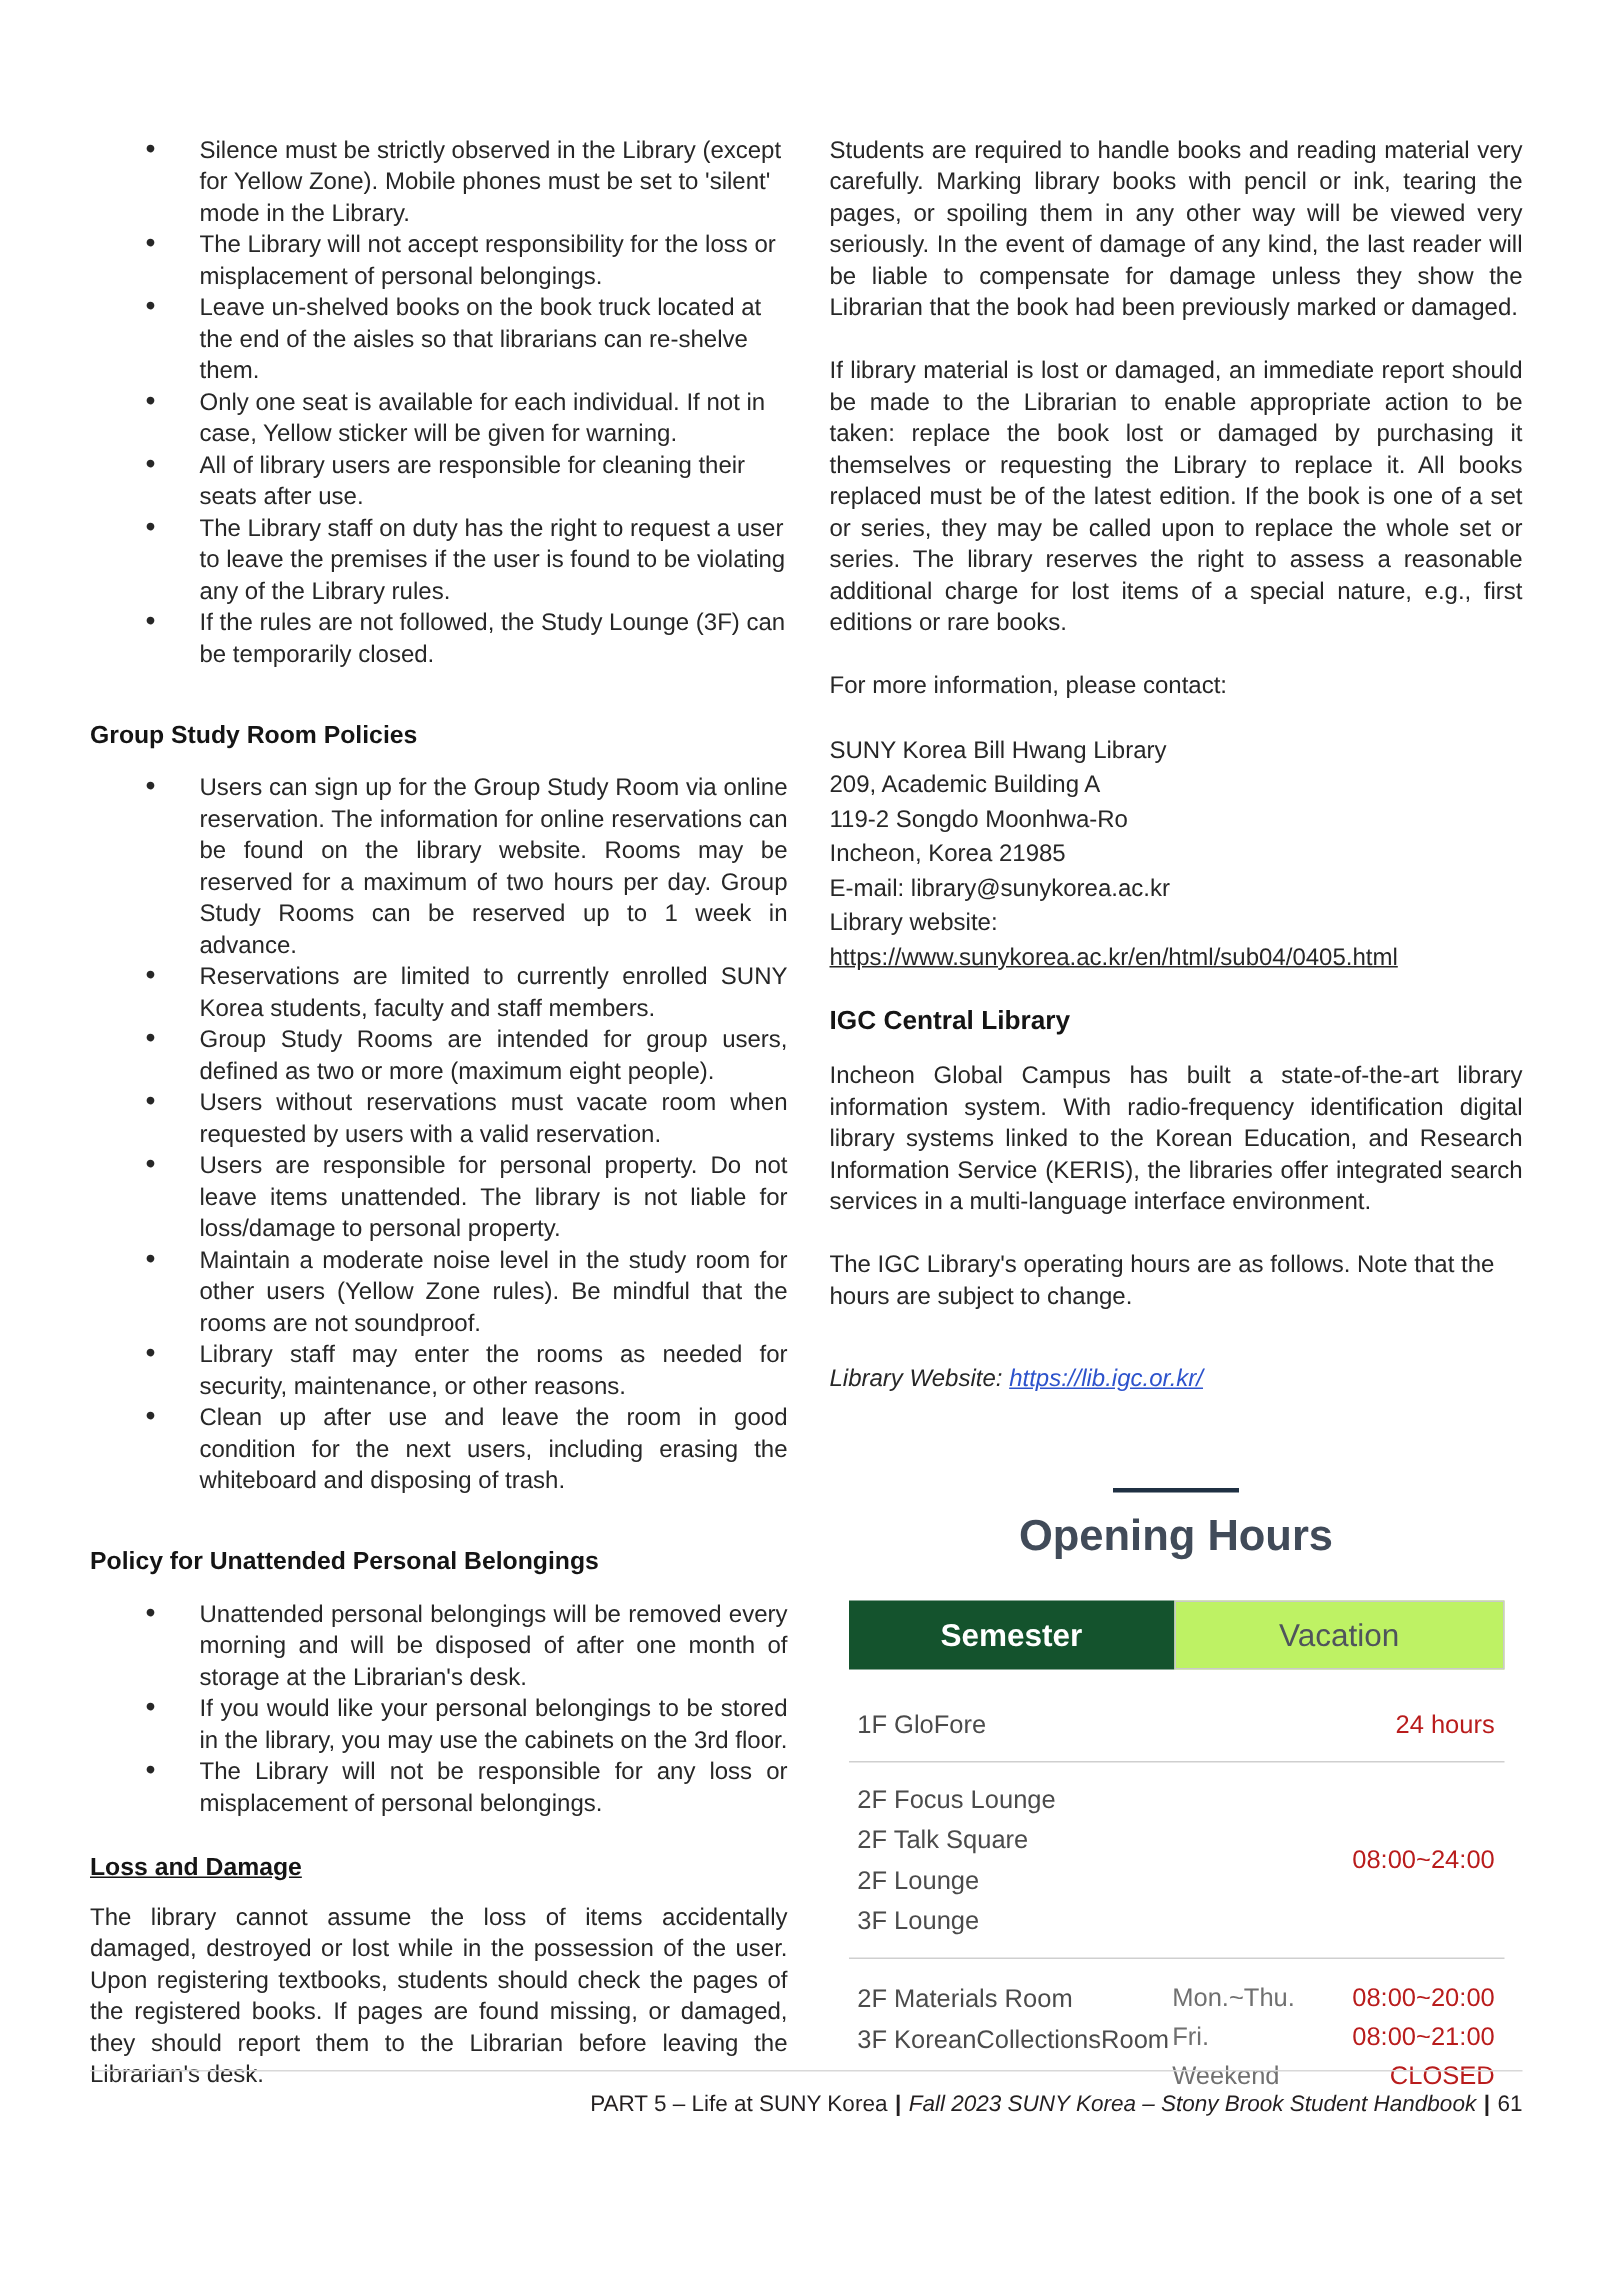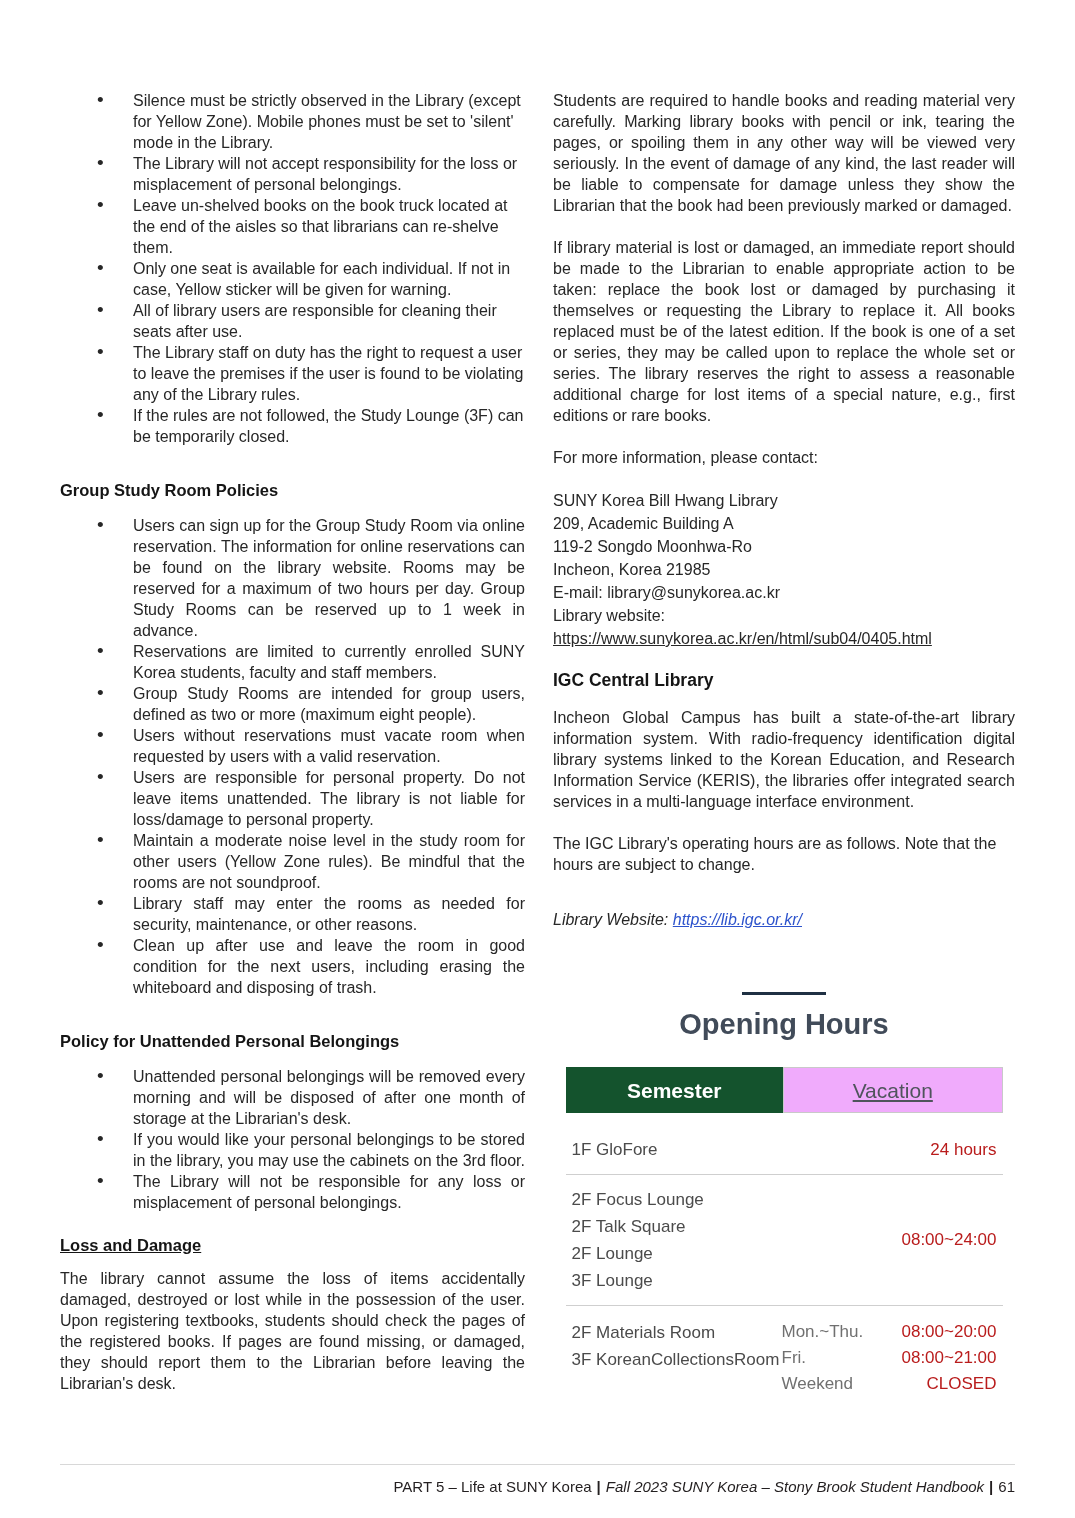--- a/index.html
+++ b/index.html
@@ -30,35 +30,35 @@
   .website-line { font-style:italic; margin:34px 0 0 0; }
 
   
   .oh-wrap { width:437px; margin:62px auto 0 auto; }
   .oh-bar { width:84px; height:3px; background:#1f3043; margin:0 auto 12px auto; }
   .oh-title { text-align:center; font-size:29px; line-height:34px; font-weight:600; color:#414b59; margin:0 0 26px 0; }
   .oh-tabs { display:flex; }
   .oh-tab { flex:1; height:46px; display:flex; align-items:center; justify-content:center;
             font-size:21px; box-sizing:border-box; }
   .oh-tab.active { background:#14532d; color:#ffffff; font-weight:600; }
-  .oh-tab:not(.active) { background:#f0abfc; color:#4f545c; border:1px solid #c9c9c9;text-decoration:underline; }
+  .oh-tab:not(.active) { background:#bef264; color:#4f545c; border:1px solid #c9c9c9; }
   .oh-rows { margin-top:12px; }
   .oh-row { display:flex; align-items:center; padding:11px 6px; border-bottom:1px solid #cfcfcf;
             font-size:17px; color:#4b4b4b; }
   .oh-row:last-child { border-bottom:none; }
   .oh-row.top { align-items:flex-start; padding-top:13px; padding-bottom:13px; }
   .oh-loc { flex:1; }
   .oh-loc div { line-height:27px; }
   .oh-days { width:105px; color:#707070; }
   .oh-days div { line-height:26px; }
   .oh-times { width:110px; text-align:right; color:#b91c1c; }
   .oh-times div { line-height:26px; }
 
   
-  .footer { position:absolute; left:60px; right:60px; top:1464px;
+  .footer { position:absolute; left:60px; right:60px; top:1380px;
             border-top:1px solid #d8d8d8; padding-top:11px;
             text-align:right; font-size:15px; color:#231f20; }
   .footer .sep { font-weight:bold; padding:0 5px; }
   .footer .italic { font-style:italic; }
 </style>
 </head>
 <body>
 
 <div class="content">
 

